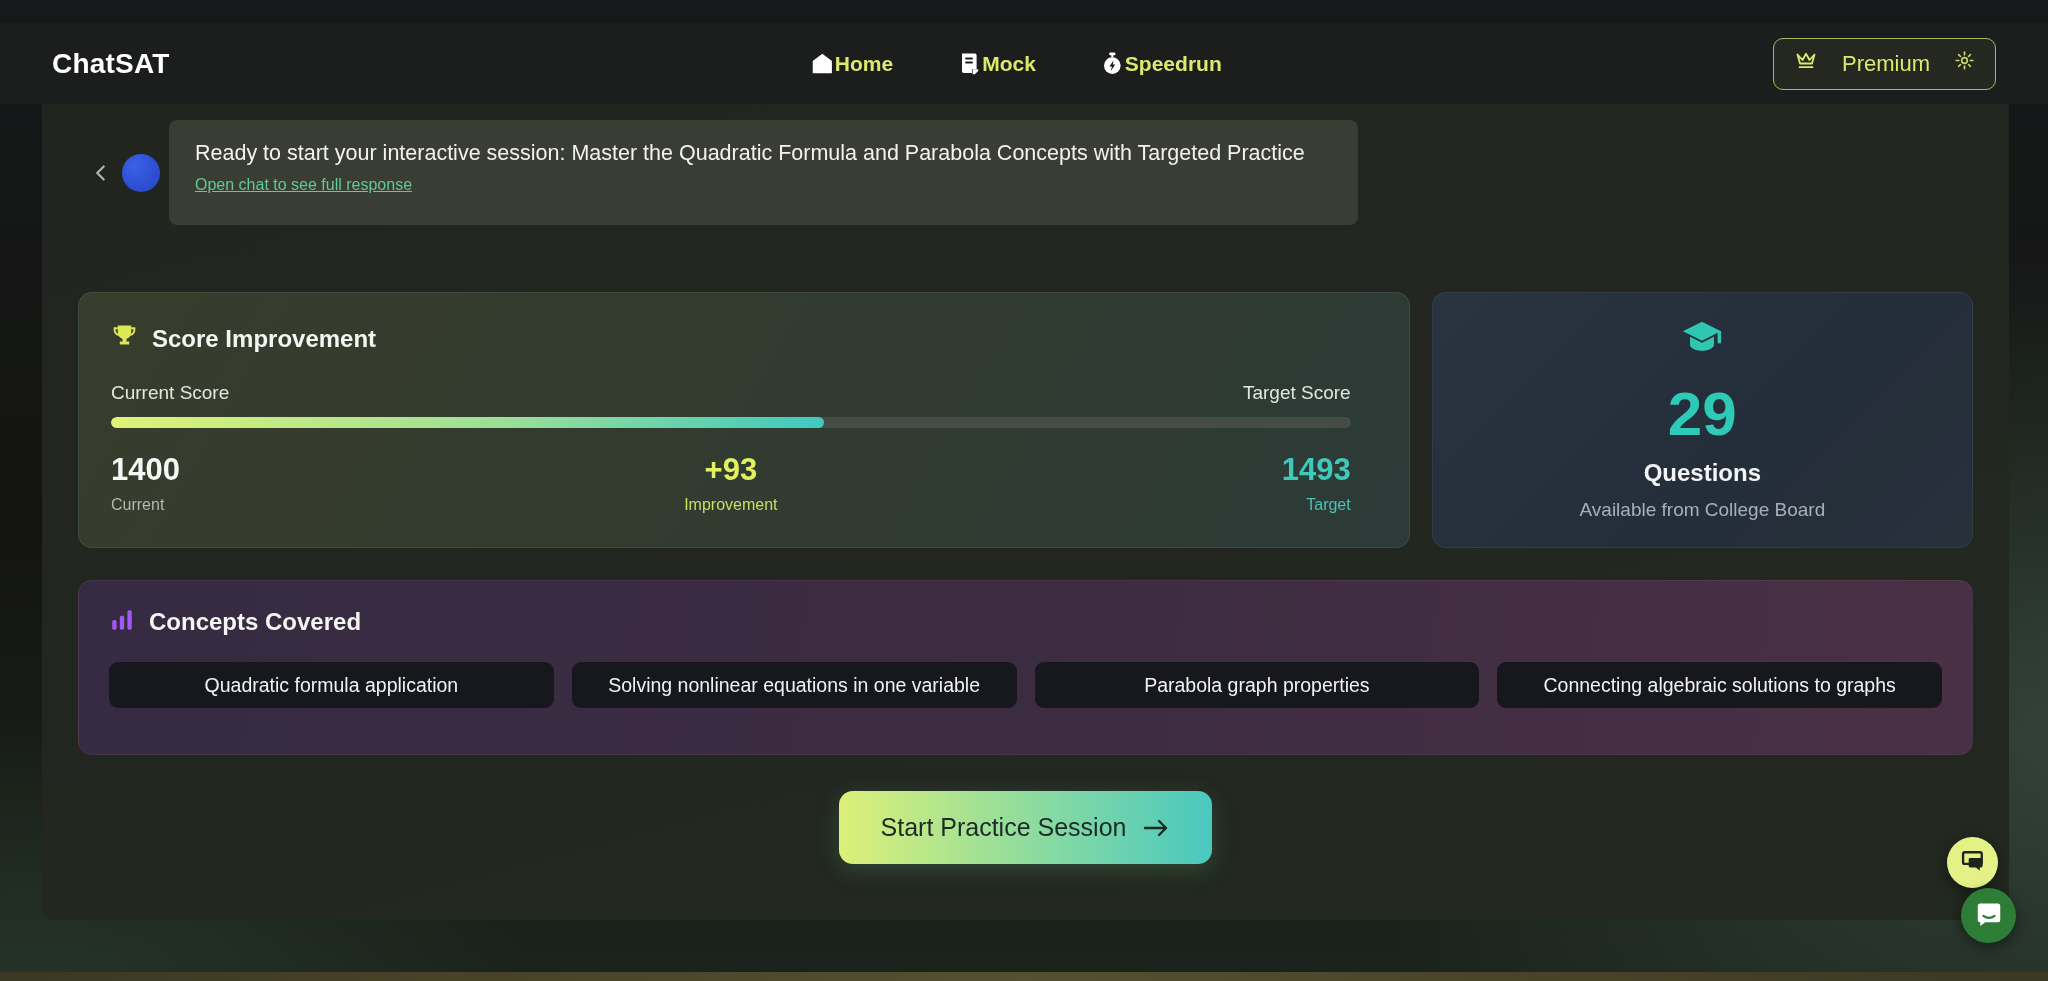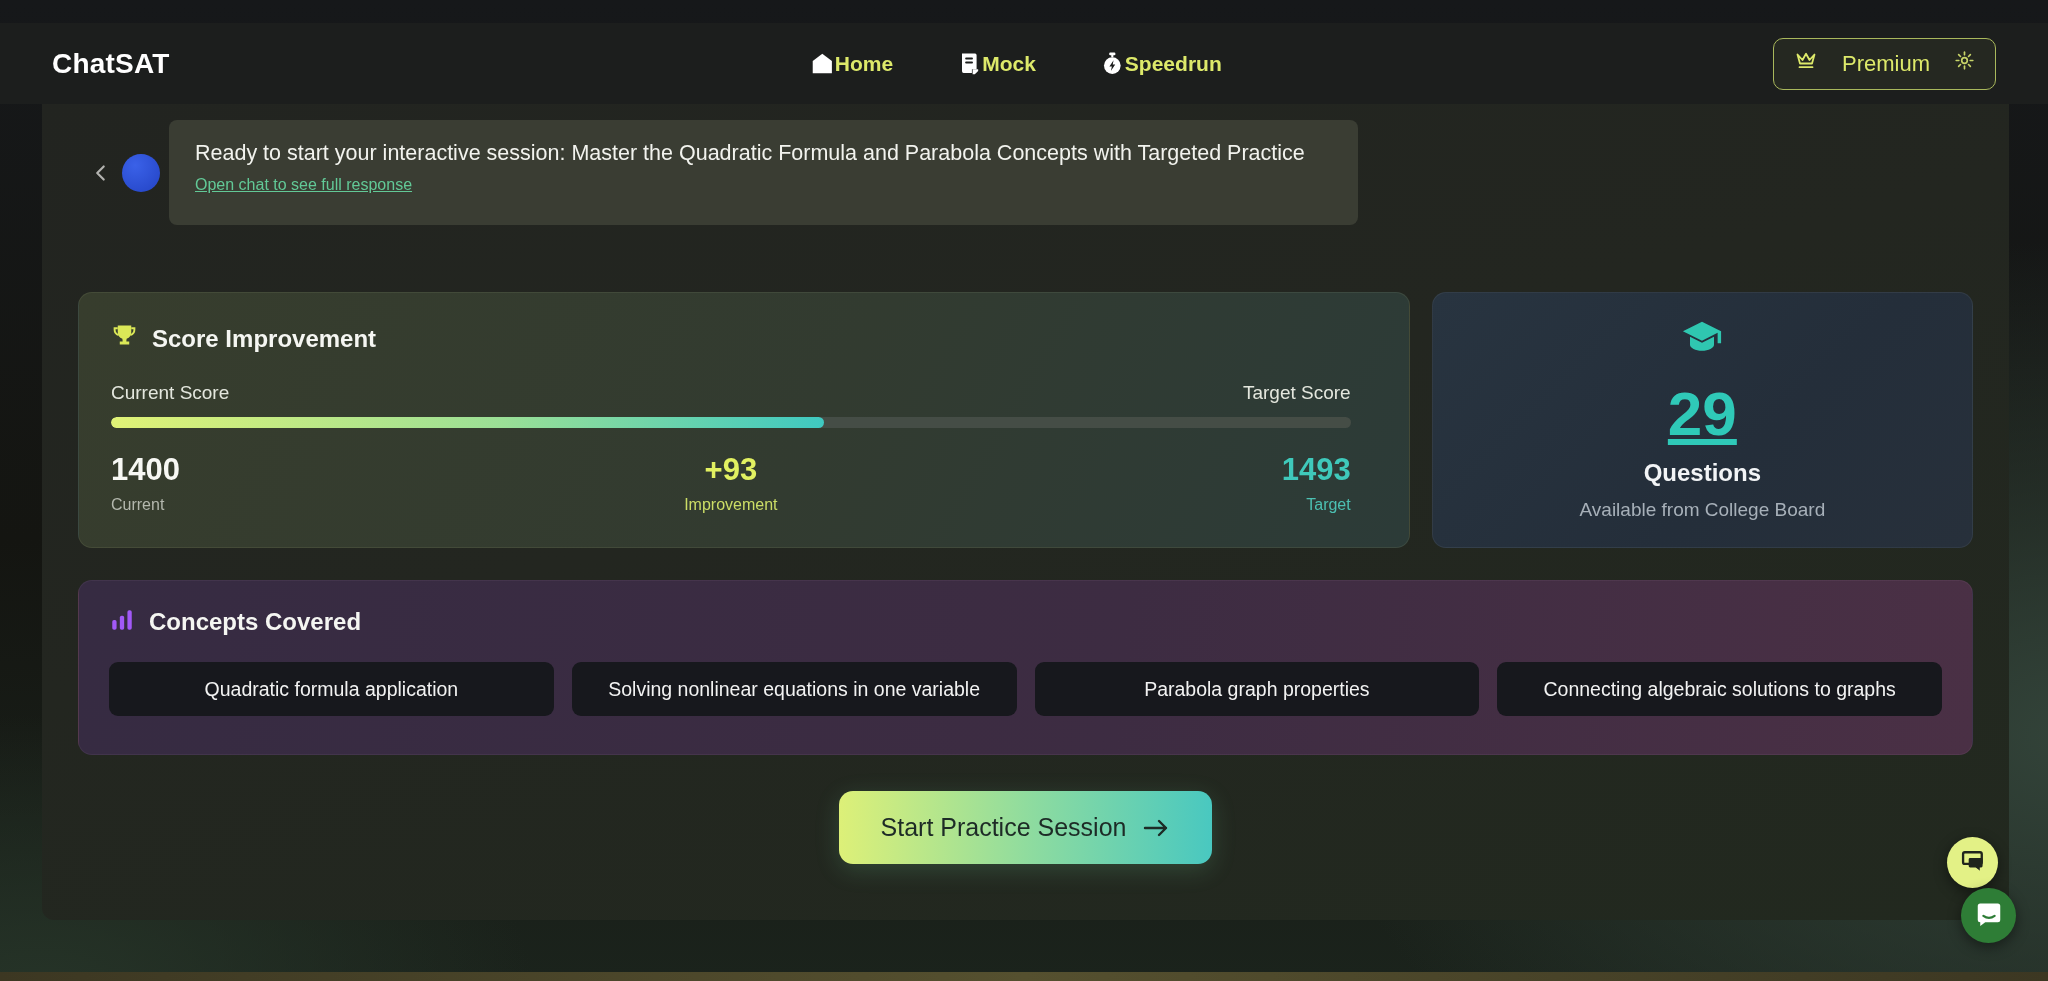--- a/index.html
+++ b/index.html
@@ -116,34 +116,34 @@
   .num.yellow { color: #e2f161; } .sub.yellow { color: #ccdd66; }
   .num.teal { color: #3fc9bb; } .sub.teal { color: #4cc0b2; }
 
   .questions-card {
     width: 618px; height: 256px;
     background: linear-gradient(135deg, #283440 0%, #242e3a 60%, #27303b 100%);
     border: 1px solid rgba(255,255,255,0.06);
     display: flex; flex-direction: column; align-items: center; justify-content: center;
     text-align: center;
   }
-  .q-count { color: #2fc9b8; font-size: 62px; font-weight: bold; margin-top: 20px; line-height: 1; text-decoration: underline; }
+  .q-count { color: #2fc9b8; font-size: 62px; font-weight: bold; margin-top: 20px; line-height: 1; }
   .q-title { color: #f2f4f6; font-size: 24px; font-weight: bold; margin-top: 14px; }
   .q-sub { color: #a7b0b9; font-size: 19px; margin-top: 12px; }
 
   
   .concepts-card {
     margin-top: 32px; height: 175px;
     background: linear-gradient(95deg, #362b42 0%, #3d2c42 55%, #4a3045 100%);
     border: 1px solid rgba(200,160,200,0.08);
     padding: 26px 30px 0 30px;
   }
   .pills { display: flex; gap: 18px; margin-top: 25px; }
   .pill {
-    flex: 1; height: 54px;
+    flex: 1; height: 46px;
     background: #17181d;
     border-radius: 9px;
     display: flex; align-items: center; justify-content: center;
     color: #f2f2f2; font-size: 19.5px;
   }
 
   
   .cta {
     display: flex; align-items: center; gap: 16px;
     margin: 36px auto 0 auto;

